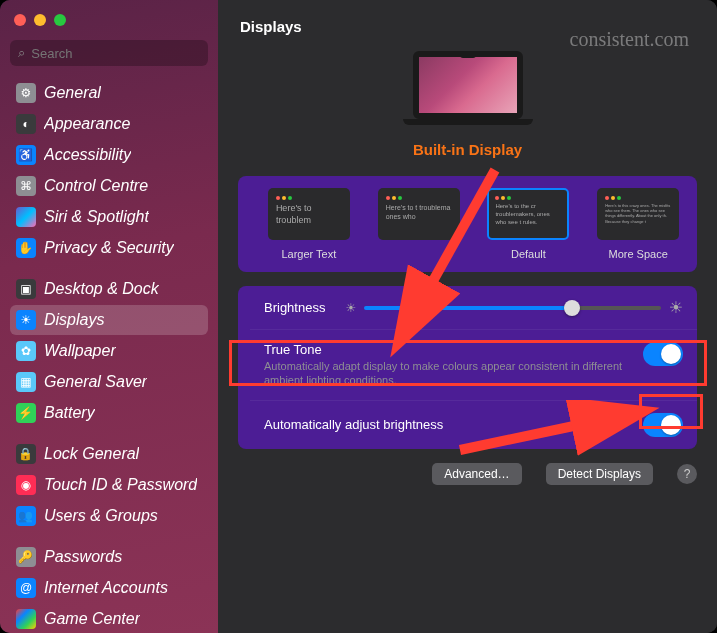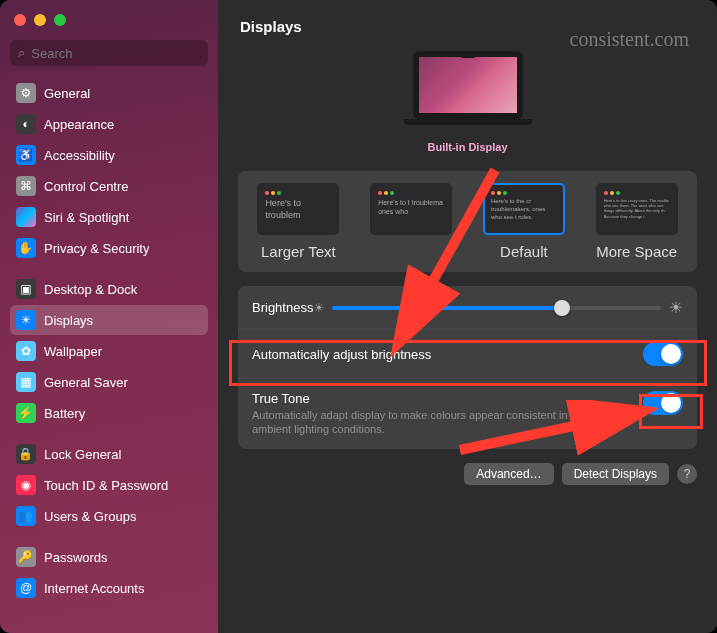--- a/index.html
+++ b/index.html
@@ -11,68 +11,68 @@
     .tl.close { background: #ff5f57; }
     .tl.min { background: #febc2e; }
     .tl.max { background: #28c840; }
     .search-wrap { background: rgba(0,0,0,0.25); border-radius: 6px; padding: 5px 8px; margin-bottom: 12px; display: flex; align-items: center; gap: 6px; }
     .search-wrap input { background: transparent; border: none; outline: none; color: #ccc; font-size: 13px; flex: 1; }
     .search-wrap .gl { color: #888; font-size: 13px; }
     .side-sep { height: 10px; }
     .sitem { display: flex; align-items: center; gap: 8px; padding: 5px 6px; border-radius: 6px; cursor: pointer; margin-bottom: 1px; }
     .sitem.active { background: rgba(255,255,255,0.18); }
     .sitem .icon { width: 20px; height: 20px; border-radius: 4px; display: flex; align-items: center; justify-content: center; font-size: 12px; flex-shrink: 0; }
-    .sitem .lbl { color: #fff; font-size: 13px; white-space: nowrap; overflow: hidden; text-overflow: ellipsis; }
+    .sitem .lbl { color: #fff; font-size: 16px; white-space: nowrap; overflow: hidden; text-overflow: ellipsis; font-style: italic; }
     .ic-gray { background: #8e8e93; color: #fff; }
     .ic-black { background: #3a3a3c; color: #fff; }
     .ic-blue { background: #0a84ff; color: #fff; }
     .ic-pink { background: #ff2d55; color: #fff; }
     .ic-siri { background: linear-gradient(135deg,#6a5acd,#00bfff,#ff69b4); }
     .ic-green { background: #30d158; color: #fff; }
     .ic-teal { background: #5ac8fa; color: #fff; }
     .main { flex: 1; background: #2c2c2e; display: flex; flex-direction: column; height: 100%; overflow: hidden; }
     .header { padding: 18px 22px 10px; }
     .header h1 { color: #fff; font-size: 15px; font-weight: 600; }
     .content { padding: 6px 20px 14px; flex: 1; overflow-y: auto; }
     .device { text-align: center; margin-bottom: 18px; }
     .macbook { width: 130px; height: 80px; margin: 0 auto 10px; position: relative; }
     .macbook .screen { width: 110px; height: 68px; background: linear-gradient(135deg,#8b3a62 0%, #b84a7a 40%, #d96a8f 60%, #e8a4b8 100%); border: 6px solid #1a1a1a; border-radius: 6px; margin: 0 auto; position: relative; }
     .macbook .screen::before { content:''; position:absolute; top:-3px; left:50%; transform:translateX(-50%); width:16px; height:4px; background:#1a1a1a; border-radius:0 0 3px 3px; }
     .macbook .base { width: 130px; height: 6px; background: #1a1a1a; border-radius: 0 0 8px 8px; margin: 0 auto; }
-    .device-name { color: #f9a8d4; font-size: 11px; font-weight: 600; }
-    .panel { background: #404040; border-radius: 8px; margin-bottom: 14px; }
+    .device-name { color: #f97316; font-size: 15px; font-weight: 600; }
+    .panel { background: #4c1d95; border-radius: 8px; margin-bottom: 14px; padding-left: 12px; }
     .scale-row { display: flex; justify-content: space-around; padding: 12px 8px; gap: 8px; }
     .scale-opt { flex: 1; text-align: center; cursor: pointer; }
     .scale-box { width: 82px; height: 52px; background: #2a2a2c; border-radius: 5px; margin: 0 auto 8px; padding: 6px; border: 2px solid transparent; position: relative; overflow: hidden; }
     .scale-opt.selected .scale-box { border-color: #0a84ff; }
     .scale-box .dots { display: flex; gap: 2px; margin-bottom: 3px; }
     .scale-box .dots span { width: 4px; height: 4px; border-radius: 50%; }
     .scale-box .dots .r { background: #ff5f57; }
     .scale-box .dots .y { background: #febc2e; }
     .scale-box .dots .g { background: #28c840; }
     .scale-box .txt { color: #aaa; font-size: 6px; line-height: 1.3; text-align: left; }
     .scale-opt.larger .txt { font-size: 9px; }
     .scale-opt.def .txt { font-size: 6px; }
     .scale-opt.space .txt { font-size: 4px; }
-    .scale-label { color: #ddd; font-size: 15px; }
-    .row { padding: 12px 14px; display: flex; align-items: center; gap: 0; border-top: 1px solid rgba(255,255,255,0.06); }
+    .scale-label { color: #ddd; font-size: 11px; }
+    .row { padding: 12px 14px; display: flex; align-items: center; gap: 20px; border-top: 1px solid rgba(255,255,255,0.06); }
     .row:first-child { border-top: none; }
     .row-label { color: #fff; font-size: 13px; flex-shrink: 0; }
     .row-body { flex: 1; }
     .row-desc { color: #8e8e93; font-size: 11px; line-height: 1.3; margin-top: 2px; }
     .slider-wrap { flex: 1; display: flex; align-items: center; gap: 8px; }
     .sun { color: #aaa; font-size: 12px; }
     .sun.big { font-size: 16px; }
     .slider { flex: 1; height: 4px; background: linear-gradient(to right, #0a84ff 0%, #0a84ff 70%, #555 70%); border-radius: 2px; position: relative; }
     .slider-thumb { position: absolute; left: 70%; top: 50%; transform: translate(-50%,-50%); width: 16px; height: 16px; background: #ddd; border-radius: 50%; box-shadow: 0 1px 3px rgba(0,0,0,0.4); }
     .toggle { width: 40px; height: 24px; background: #0a84ff; border-radius: 12px; position: relative; cursor: pointer; flex-shrink: 0; }
     .toggle .knob { width: 20px; height: 20px; background: #fff; border-radius: 50%; position: absolute; top: 2px; right: 2px; box-shadow: 0 1px 2px rgba(0,0,0,0.3); }
     .select-val { color: #ccc; font-size: 13px; display: flex; align-items: center; gap: 4px; }
     .select-val .chev { width: 14px; height: 16px; display: inline-flex; flex-direction: column; align-items: center; justify-content: center; font-size: 7px; color: #aaa; line-height: 0.7; }
-    .footer-btns { display: flex; justify-content: flex-end; gap: 8px; align-items: center; margin-top: 6px; }
+    .footer-btns { display: flex; justify-content: flex-end; gap: 24px; align-items: center; margin-top: 6px; }
     .btn { background: #5a5a5e; color: #fff; border: none; border-radius: 5px; padding: 4px 12px; font-size: 12px; cursor: pointer; }
     .help { width: 20px; height: 20px; border-radius: 50%; background: #5a5a5e; color: #ccc; display: flex; align-items: center; justify-content: center; font-size: 12px; cursor: pointer; }
     .highlight-brightness { position: absolute; left: 229px; top: 340px; width: 478px; height: 46px; border: 3px solid #ff3b30; pointer-events: none; z-index: 50; }
     .highlight-toggle { position: absolute; left: 639px; top: 394px; width: 64px; height: 35px; border: 3px solid #ff3b30; pointer-events: none; z-index: 50; }
     .arrow { position: absolute; pointer-events: none; z-index: 49; }
     .watermark { position: absolute; top: 28px; right: 28px; color: rgba(200,200,200,0.5); font-family: Georgia, serif; font-size: 20px; pointer-events: none; z-index: 60; }
   </style>
 </head>
 <body>
 
@@ -148,20 +148,24 @@
       </div>
     <div class="side-sep"></div>
     <div class="sitem">
         <div class="icon ic-gray">🔑</div>
         <span class="lbl">Passwords</span>
       </div>
     <div class="sitem">
         <div class="icon ic-blue">@</div>
         <span class="lbl">Internet Accounts</span>
       </div>
+    <div class="sitem">
+        <div class="icon" style="background:linear-gradient(135deg,#ff3b30,#0a84ff,#30d158,#ffcc00)"></div>
+        <span class="lbl">Game Center</span>
+      </div>
 
   </div>
 
   <div class="main">
     <div class="header">
       <h1>Displays</h1>
     </div>
     <div class="content">
       <div class="device">
         <div class="macbook">
@@ -224,32 +228,32 @@
         <div class="row">
           <span class="row-label">Brightness</span>
           <div class="slider-wrap">
             <span class="sun">☀</span>
             <div class="slider">
                 <div class="slider-thumb"></div>
               </div>
             <span class="sun big">☀</span>
           </div>
         </div>
-        <div class="row">
-          <span class="row-label">Automatically adjust brightness</span>
-          <div class="row-body"></div>
-          <div class="toggle">
-              <div class="knob"></div>
-            </div>
-        </div>
         <div class="row" style="align-items:flex-start">
           <div class="row-body">
             <div class="row-label">True Tone</div>
             <div class="row-desc">Automatically adapt display to make colours appear consistent in different ambient lighting conditions.</div>
           </div>
+          <div class="toggle">
+              <div class="knob"></div>
+            </div>
+        </div>
+        <div class="row">
+          <span class="row-label">Automatically adjust brightness</span>
+          <div class="row-body"></div>
           <div class="toggle">
               <div class="knob"></div>
             </div>
         </div>
       </div>
 
 
       <div class="footer-btns">
         <button class="btn">Advanced…</button>
         <button class="btn">Detect Displays</button>

